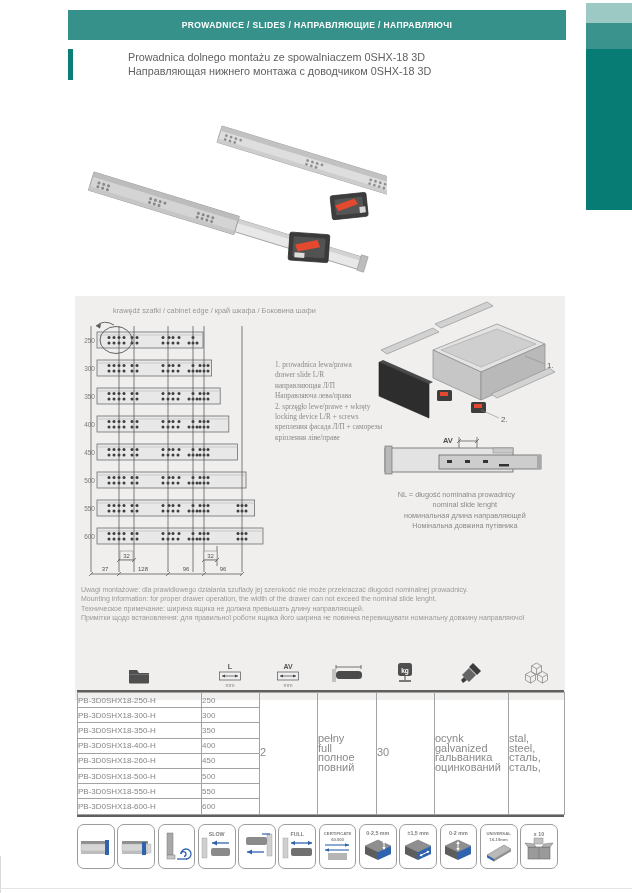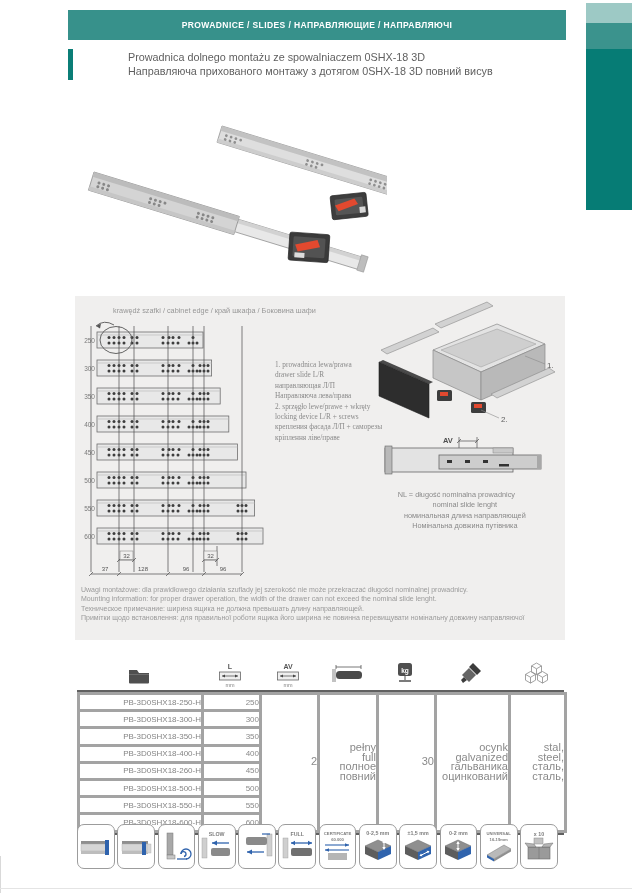--- a/index.html
+++ b/index.html
@@ -13,35 +13,35 @@
     display:flex;align-items:center;justify-content:center;}
   .header-bar span{color:#fff;font-size:8.5px;font-weight:bold;letter-spacing:.4px;}
   .side-strip{left:586px;width:46px;}
   .strip-light{top:3px;height:20px;background:#9dc9c5;}
   .strip-med{top:23px;height:26px;background:#3b938d;}
   .strip-dark{top:49px;height:161px;background:#067c75;}
   
   .title-block{left:68px;top:49px;border-left:5px solid #0b7e77;padding:1px 0 2px 10px;}
   .title-block div{font-size:10.8px;line-height:14.2px;color:#5f5f5f;padding-left:45px;}
   
-  .panel{left:75px;top:296px;width:490px;height:344px;background:#f0efee;}
+  .panel{left:75px;top:296px;width:490px;height:404px;background:#f0efee;}
   .edge-label{left:38px;top:10px;font-size:7.3px;color:#979797;}
   .legend-block{left:200px;top:64px;width:135px;font-size:7.3px;line-height:10.4px;color:#8a8a8a;font-family:Liberation Serif, serif;}
   .nl-block{left:312px;top:194px;font-size:7.3px;line-height:10.3px;color:#8a8a8a;text-align:center;}
   .av-block{left:312px;top:242px;font-size:7.3px;line-height:10.3px;color:#8a8a8a;}
   .indent{padding-left:17px;}
   .notes{left:6px;top:289px;width:482px;font-size:7px;line-height:9.4px;color:#9a9a9a;white-space:nowrap;}
   
   .tbl-header{left:77px;top:656px;width:487px;height:32px;display:flex;align-items:flex-end;}
   .tbl-header .hcol{display:flex;flex-direction:column;align-items:center;justify-content:flex-end;}
   .hlabel{font-size:7px;font-weight:bold;color:#555;line-height:7px;}
   .hunit{font-size:5.5px;color:#888;line-height:6px;margin-top:1px;}
   .tbl-wrap{left:77px;top:690px;width:487px;border-top:2px solid #606060;border-bottom:2px solid #606060;}
   table.body{border-collapse:collapse;width:487px;table-layout:fixed;}
-  table.body td{border:3px solid #a3a3a3;font-size:8px;color:#8a8a8a;text-align:right;
+  table.body td{border:1px solid #a3a3a3;font-size:8px;color:#8a8a8a;text-align:left;
     height:14.2px;padding:0;vertical-align:middle;}
   table.body td.code{font-size:8px;color:#858585;}
   td.merged div{font-size:11px;line-height:9.6px;color:#8a8a8a;}
   
   .badges{left:77px;top:824px;display:flex;gap:2.6px;}
   .badge{width:37.7px;height:45px;border:1px solid #9c9c9c;border-radius:7px;box-sizing:border-box;
     display:flex;flex-direction:column;align-items:center;justify-content:center;background:#fff;}
   .badge .blabel{font-size:5.3px;font-weight:bold;color:#7d7d7d;line-height:5.8px;text-align:center;white-space:nowrap;}
   .badge .blabel.tiny{font-size:4.2px;}
   .edge-l{left:0;top:856px;width:1px;height:37px;background:#d9d9d9;}
@@ -52,21 +52,21 @@
 
 <div class="abs header-bar">
   <span>PROWADNICE / SLIDES / НАПРАВЛЯЮЩИЕ / НАПРАВЛЯЮЧІ</span>
 </div>
 <div class="abs side-strip strip-light"></div>
 <div class="abs side-strip strip-med"></div>
 <div class="abs side-strip strip-dark"></div>
 
 <div class="abs title-block">
   <div>Prowadnica dolnego montażu ze spowalniaczem 0SHX-18 3D</div>
-  <div>Направляюча прихованого монтажу з дотягом 0SHX-18 3D повний висув</div>
+  <div>Направляющая нижнего монтажа с доводчиком 0SHX-18 3D</div>
 </div>
 
 <svg class="abs" style="left:72px;top:110px;" width="315" height="185" viewBox="0 0 315 185">
 
   <g transform="translate(150,16) rotate(17)">
     <rect x="0" y="0" width="188" height="17" fill="#dedede" stroke="#9a9a9a" stroke-width="0.8"></rect>
     <rect x="0" y="0" width="188" height="5" fill="#c2c2c2"></rect>
     <rect x="0" y="13" width="188" height="4" fill="#cdcdcd"></rect>
     <g fill="#8f8f8f">
       <circle cx="7" cy="8" r="1.4"></circle>

